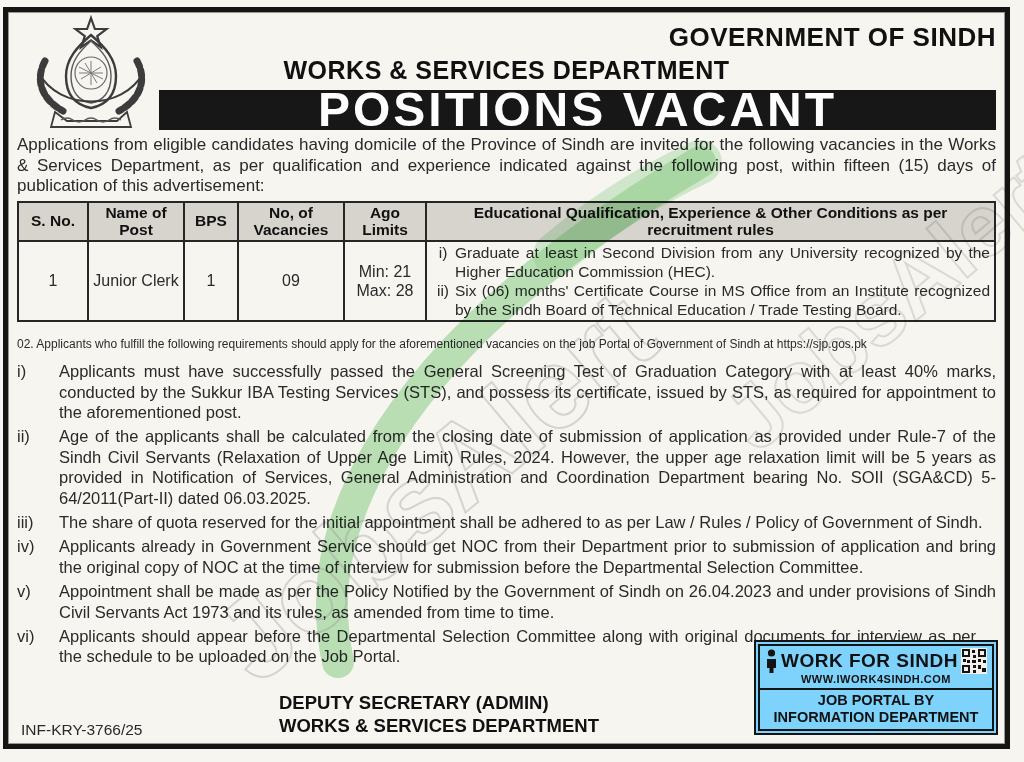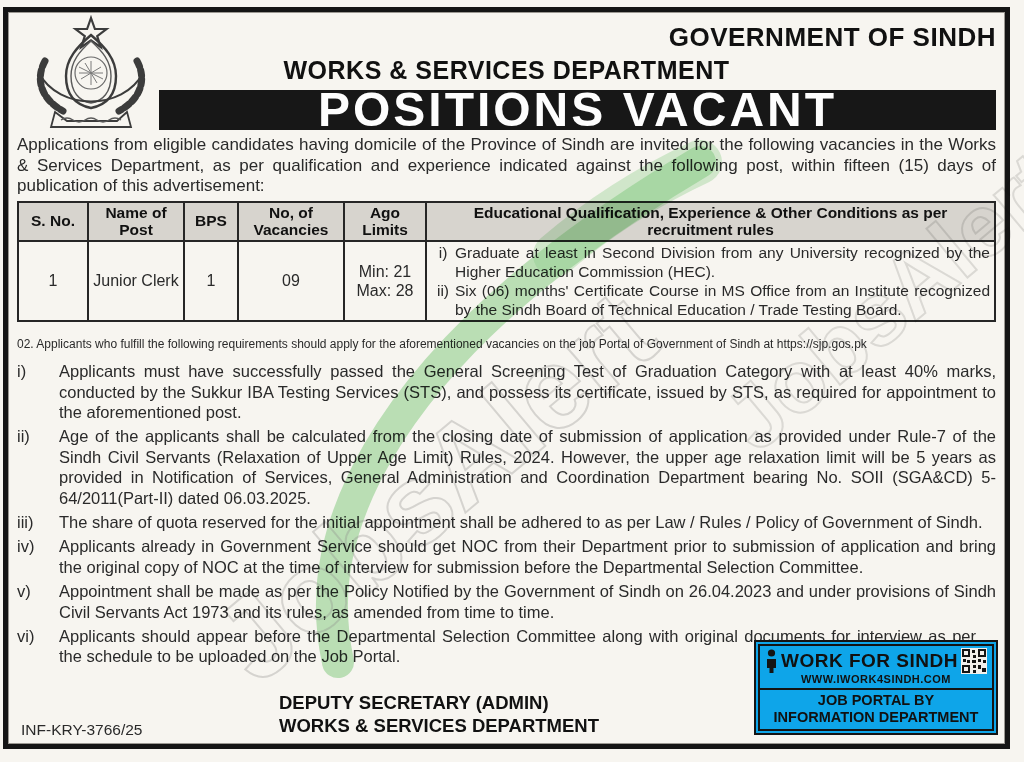--- a/index.html
+++ b/index.html
@@ -39,21 +39,21 @@
   
   .para02{margin-top:12px;font-size:12px;line-height:21.5px;text-align:justify;color:#2a2a2a;}
   .conds{margin-top:6px;}
   .cond{display:flex;margin-bottom:3.5px;}
   .cond .cm{width:42px;flex-shrink:0;font-size:16.5px;line-height:20.6px;color:#2a2a2a;}
   .cond .ct{flex:1;font-size:16.5px;line-height:20.6px;text-align:justify;color:#2a2a2a;}
   
   .signature{position:absolute;left:270px;bottom:6px;width:480px;}
   .signature div{font-size:18.5px;font-weight:bold;line-height:23px;color:#111;}
   .refno{position:absolute;left:12px;bottom:4px;font-size:15.5px;color:#2a2a2a;}
-  .iwork{position:absolute;right:6px;bottom:8px;width:236px;border:2px solid #141414;padding:2px;background:#0ea5e9;}
+  .iwork{position:absolute;right:6px;bottom:8px;width:236px;border:2px solid #141414;padding:2px;background:#7dd3fc;}
   .iwork-inner{border:2px solid #141414;padding:2px 4px 3px 4px;text-align:center;}
   .iwork-row1{display:flex;align-items:center;justify-content:center;gap:3px;}
   .iwork-title{font-size:19px;font-weight:bold;letter-spacing:.5px;color:#111;white-space:nowrap;}
   .iwork-url{font-size:11px;font-weight:bold;letter-spacing:.5px;color:#111;margin-top:-1px;}
   .iwork-div{border-top:2px solid #141414;margin:3px -4px 2px -4px;}
   .iwork-l1,.iwork-l2{font-size:14.5px;font-weight:bold;line-height:17px;color:#111;}
   
   .wm{position:absolute;inset:0;pointer-events:none;z-index:6;mix-blend-mode:multiply;}
   .wm-text{
     position:absolute;font-size:115px;font-weight:bold;color:transparent;

